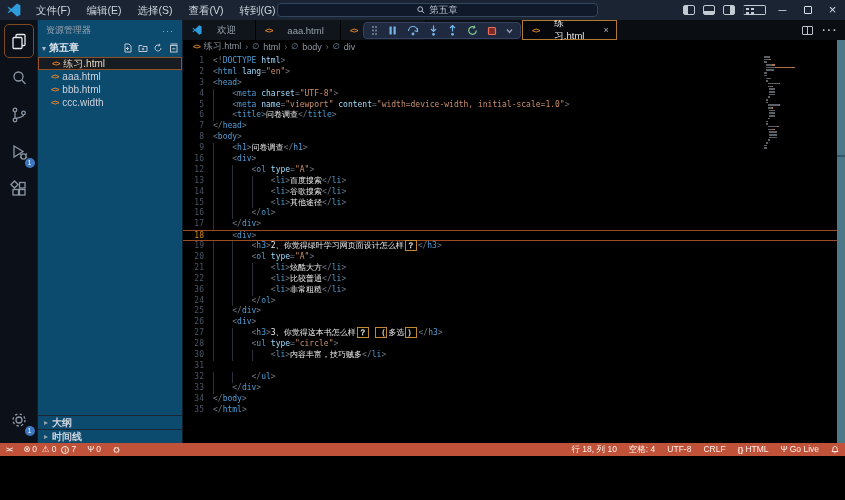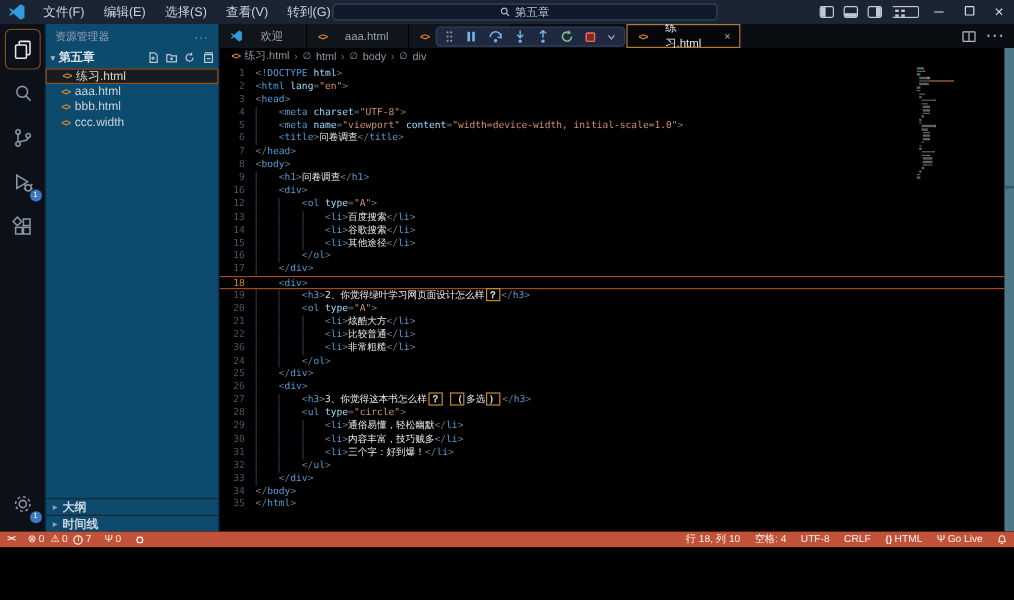--- a/index.html
+++ b/index.html
@@ -359,23 +359,22 @@
           <div class="crow"><span class="ln">19</span><span class="lc"><span class="g"></span><span class="g"></span><span class="tok-p">&lt;</span><span class="tok-t">h3</span><span class="tok-p">&gt;</span><span class="tok-x">2、你觉得绿叶学习网页面设计怎么样</span><span class="tok-b">？</span><span class="tok-p">&lt;/</span><span class="tok-t">h3</span><span class="tok-p">&gt;</span></span></div>
           <div class="crow"><span class="ln">20</span><span class="lc"><span class="g"></span><span class="g"></span><span class="tok-p">&lt;</span><span class="tok-t">ol</span><span class="tok-a"> type</span><span class="tok-p">=</span><span class="tok-s">"A"</span><span class="tok-p">&gt;</span></span></div>
           <div class="crow"><span class="ln">21</span><span class="lc"><span class="g"></span><span class="g"></span><span class="g"></span><span class="tok-p">&lt;</span><span class="tok-t">li</span><span class="tok-p">&gt;</span><span class="tok-x">炫酷大方</span><span class="tok-p">&lt;/</span><span class="tok-t">li</span><span class="tok-p">&gt;</span></span></div>
           <div class="crow"><span class="ln">22</span><span class="lc"><span class="g"></span><span class="g"></span><span class="g"></span><span class="tok-p">&lt;</span><span class="tok-t">li</span><span class="tok-p">&gt;</span><span class="tok-x">比较普通</span><span class="tok-p">&lt;/</span><span class="tok-t">li</span><span class="tok-p">&gt;</span></span></div>
           <div class="crow"><span class="ln">36</span><span class="lc"><span class="g"></span><span class="g"></span><span class="g"></span><span class="tok-p">&lt;</span><span class="tok-t">li</span><span class="tok-p">&gt;</span><span class="tok-x">非常粗糙</span><span class="tok-p">&lt;/</span><span class="tok-t">li</span><span class="tok-p">&gt;</span></span></div>
           <div class="crow"><span class="ln">24</span><span class="lc"><span class="g"></span><span class="g"></span><span class="tok-p">&lt;/</span><span class="tok-t">ol</span><span class="tok-p">&gt;</span></span></div>
           <div class="crow"><span class="ln">25</span><span class="lc"><span class="g"></span><span class="tok-p">&lt;/</span><span class="tok-t">div</span><span class="tok-p">&gt;</span></span></div>
           <div class="crow"><span class="ln">26</span><span class="lc"><span class="g"></span><span class="tok-p">&lt;</span><span class="tok-t">div</span><span class="tok-p">&gt;</span></span></div>
           <div class="crow"><span class="ln">27</span><span class="lc"><span class="g"></span><span class="g"></span><span class="tok-p">&lt;</span><span class="tok-t">h3</span><span class="tok-p">&gt;</span><span class="tok-x">3、你觉得这本书怎么样</span><span class="tok-b">？</span><span class="tok-x"> </span><span class="tok-b">（</span><span class="tok-x">多选</span><span class="tok-b">）</span><span class="tok-p">&lt;/</span><span class="tok-t">h3</span><span class="tok-p">&gt;</span></span></div>
           <div class="crow"><span class="ln">28</span><span class="lc"><span class="g"></span><span class="g"></span><span class="tok-p">&lt;</span><span class="tok-t">ul</span><span class="tok-a"> type</span><span class="tok-p">=</span><span class="tok-s">"circle"</span><span class="tok-p">&gt;</span></span></div>
-          <div class="crow"><span class="ln">29</span><span class="lc"><span class="g"></span><span class="g"></span><span class="g"></span><span class="tok-p">&lt;</span><span class="tok-t">li</span><span class="tok-p">&gt;</span><span class="tok-x">通俗易懂，轻松幽默</span><span class="tok-p">&lt;/</span><span class="tok-t">li</span><span class="tok-p">&gt;</span></span></div>
           <div class="crow"><span class="ln">30</span><span class="lc"><span class="g"></span><span class="g"></span><span class="g"></span><span class="tok-p">&lt;</span><span class="tok-t">li</span><span class="tok-p">&gt;</span><span class="tok-x">内容丰富，技巧贼多</span><span class="tok-p">&lt;/</span><span class="tok-t">li</span><span class="tok-p">&gt;</span></span></div>
-          <div class="crow"><span class="ln">31</span><span class="lc"><span class="g"></span><span class="g"></span><span class="g"></span><span class="tok-p">&lt;</span><span class="tok-t">li</span><span class="tok-p">&gt;</span><span class="tok-x">三个字：好到爆！</span><span class="tok-p">&lt;/</span><span class="tok-t">li</span><span class="tok-p">&gt;</span></span></div>
+          <div class="crow"><span class="ln">31</span></div>
           <div class="crow"><span class="ln">32</span><span class="lc"><span class="g"></span><span class="g"></span><span class="tok-p">&lt;/</span><span class="tok-t">ul</span><span class="tok-p">&gt;</span></span></div>
           <div class="crow"><span class="ln">33</span><span class="lc"><span class="g"></span><span class="tok-p">&lt;/</span><span class="tok-t">div</span><span class="tok-p">&gt;</span></span></div>
           <div class="crow"><span class="ln">34</span><span class="lc"><span class="tok-p">&lt;/</span><span class="tok-t">body</span><span class="tok-p">&gt;</span></span></div>
           <div class="crow"><span class="ln">35</span><span class="lc"><span class="tok-p">&lt;/</span><span class="tok-t">html</span><span class="tok-p">&gt;</span></span></div>
         </div>
       <div id="minimap">
           <div class="mrow" style="padding-left: 0px;"><span class="mseg" style="width: 6.3px; background: rgb(90, 96, 102);"></span></div>
           <div class="mrow" style="padding-left: 0px;"><span class="mseg" style="width: 5.04px; background: rgb(90, 96, 102);"></span><span class="mseg" style="width: 1.68px; background: rgb(176, 113, 74);"></span></div>
           <div class="mrow" style="padding-left: 0px;"><span class="mseg" style="width: 2.52px; background: rgb(90, 96, 102);"></span></div>
           <div class="mrow" style="padding-left: 1.8px;"><span class="mseg" style="width: 6.3px; background: rgb(90, 96, 102);"></span><span class="mseg" style="width: 2.94px; background: rgb(176, 113, 74);"></span></div>

